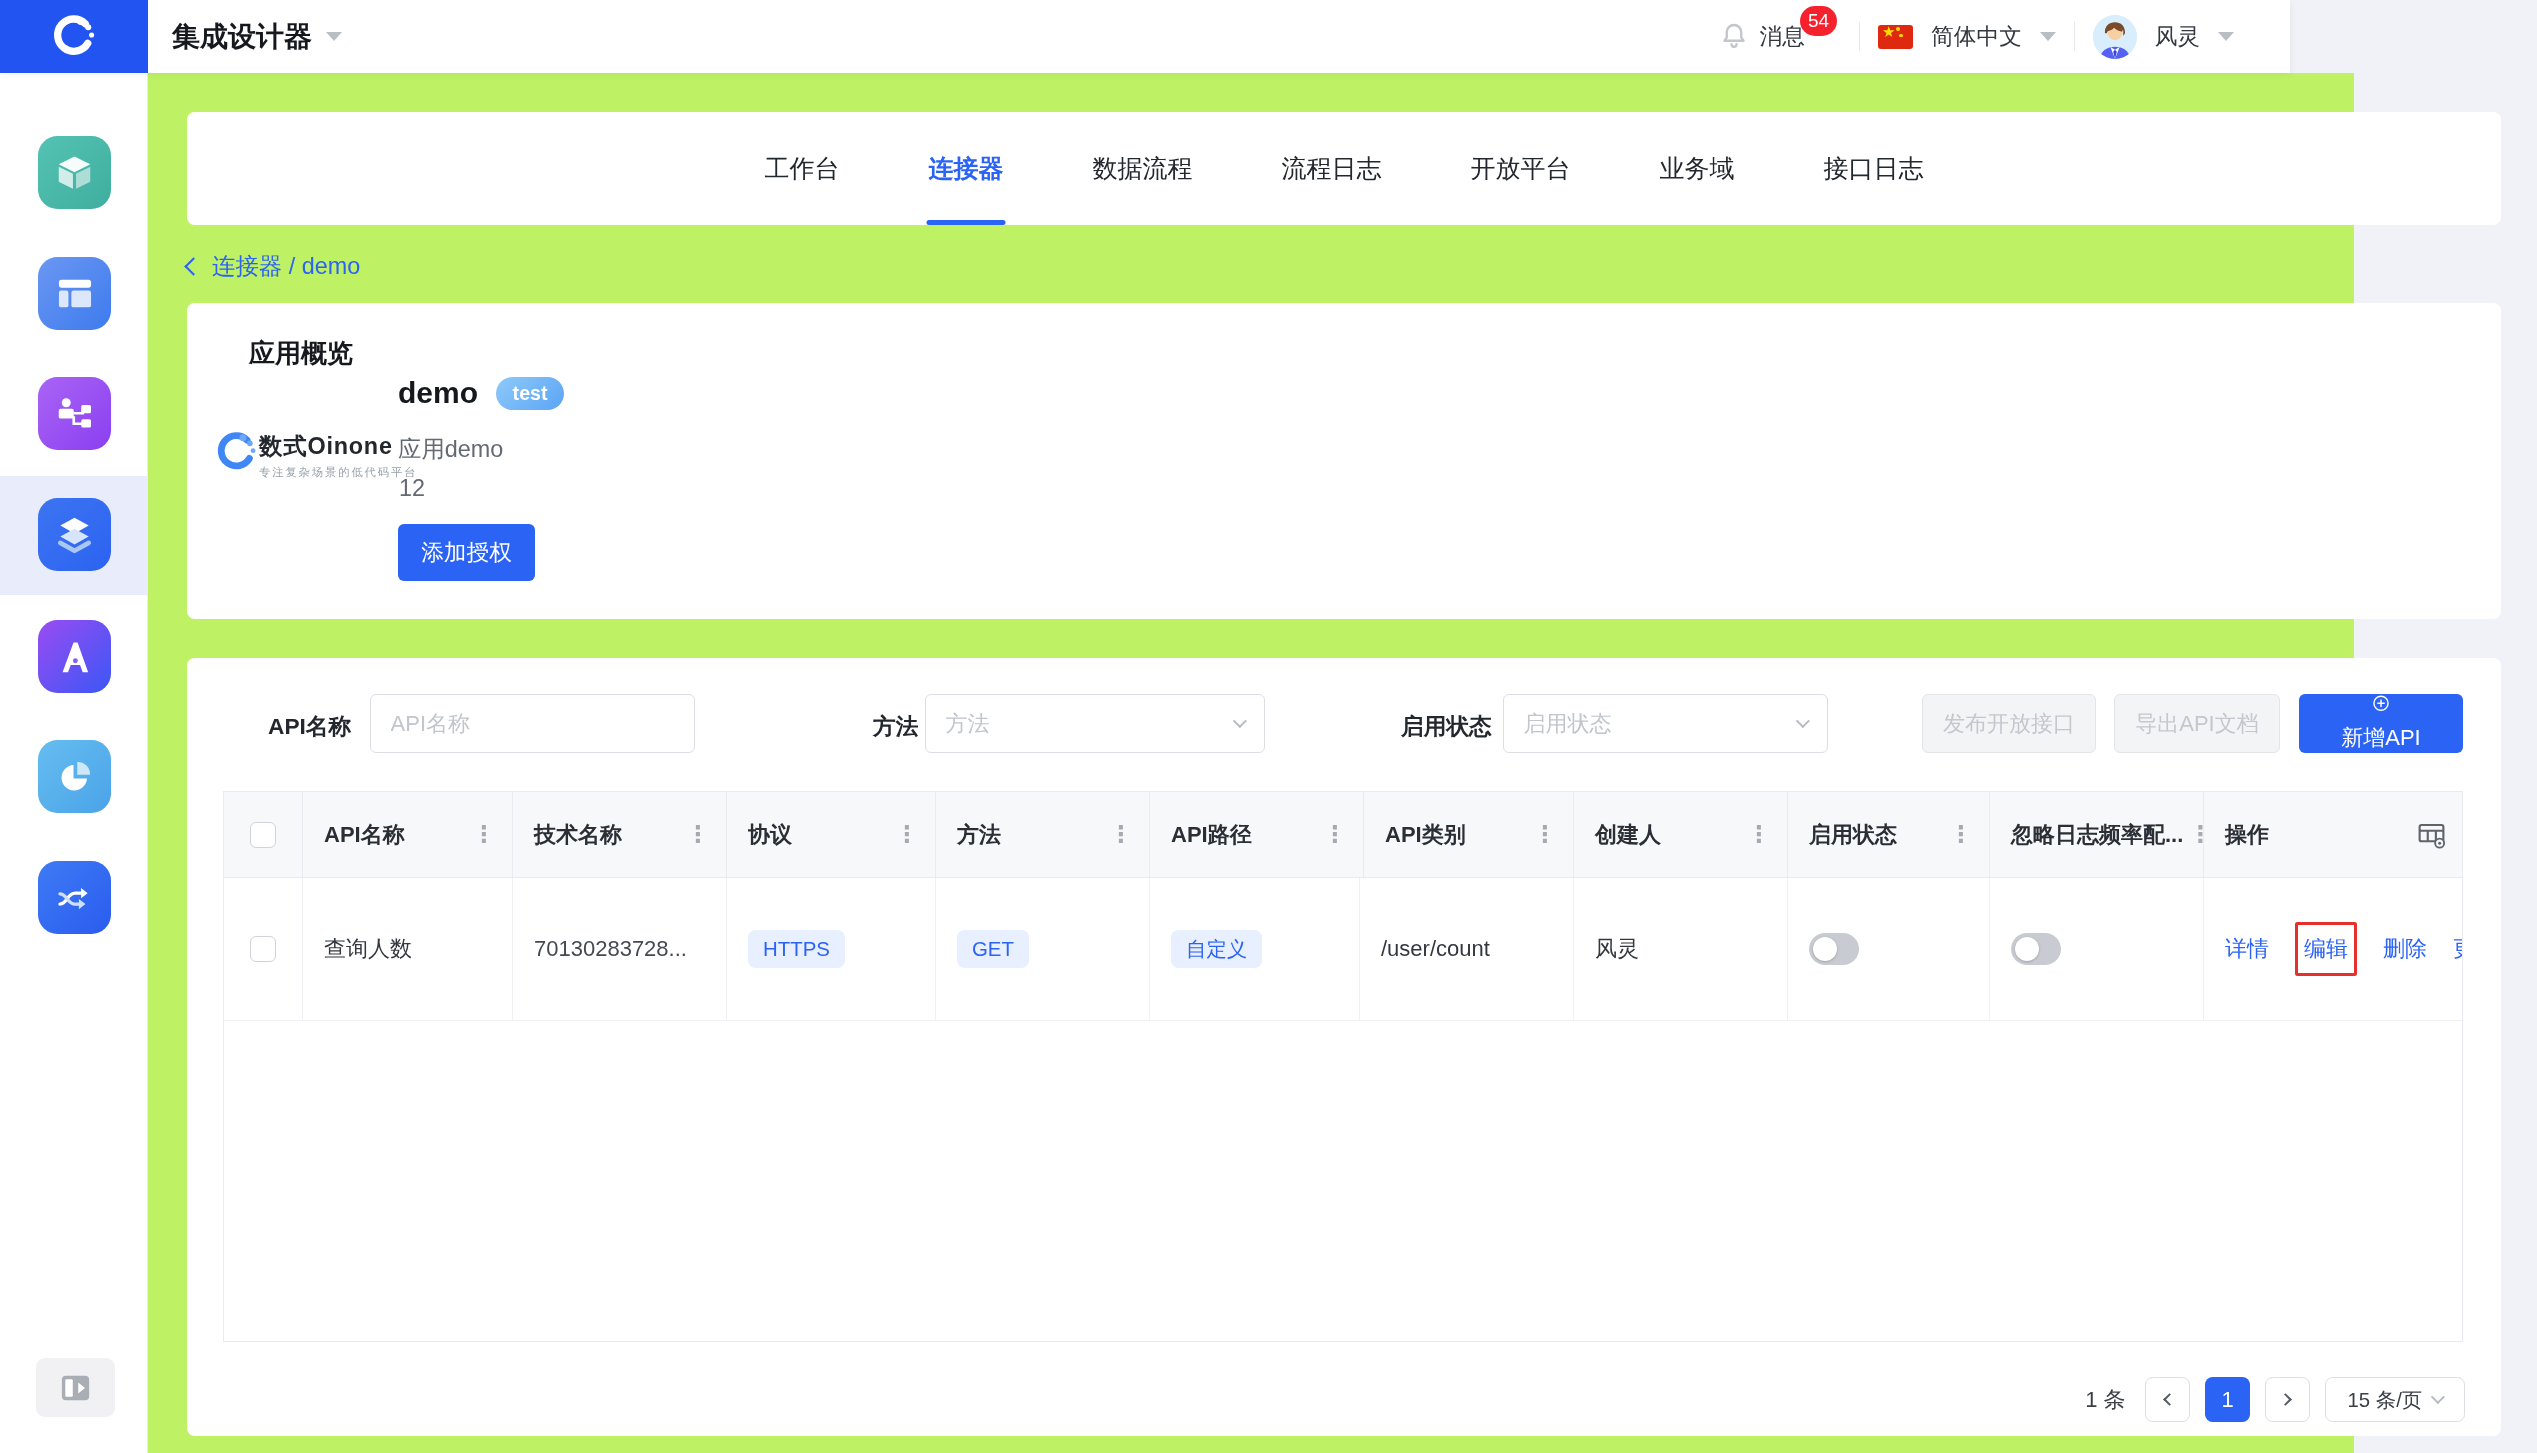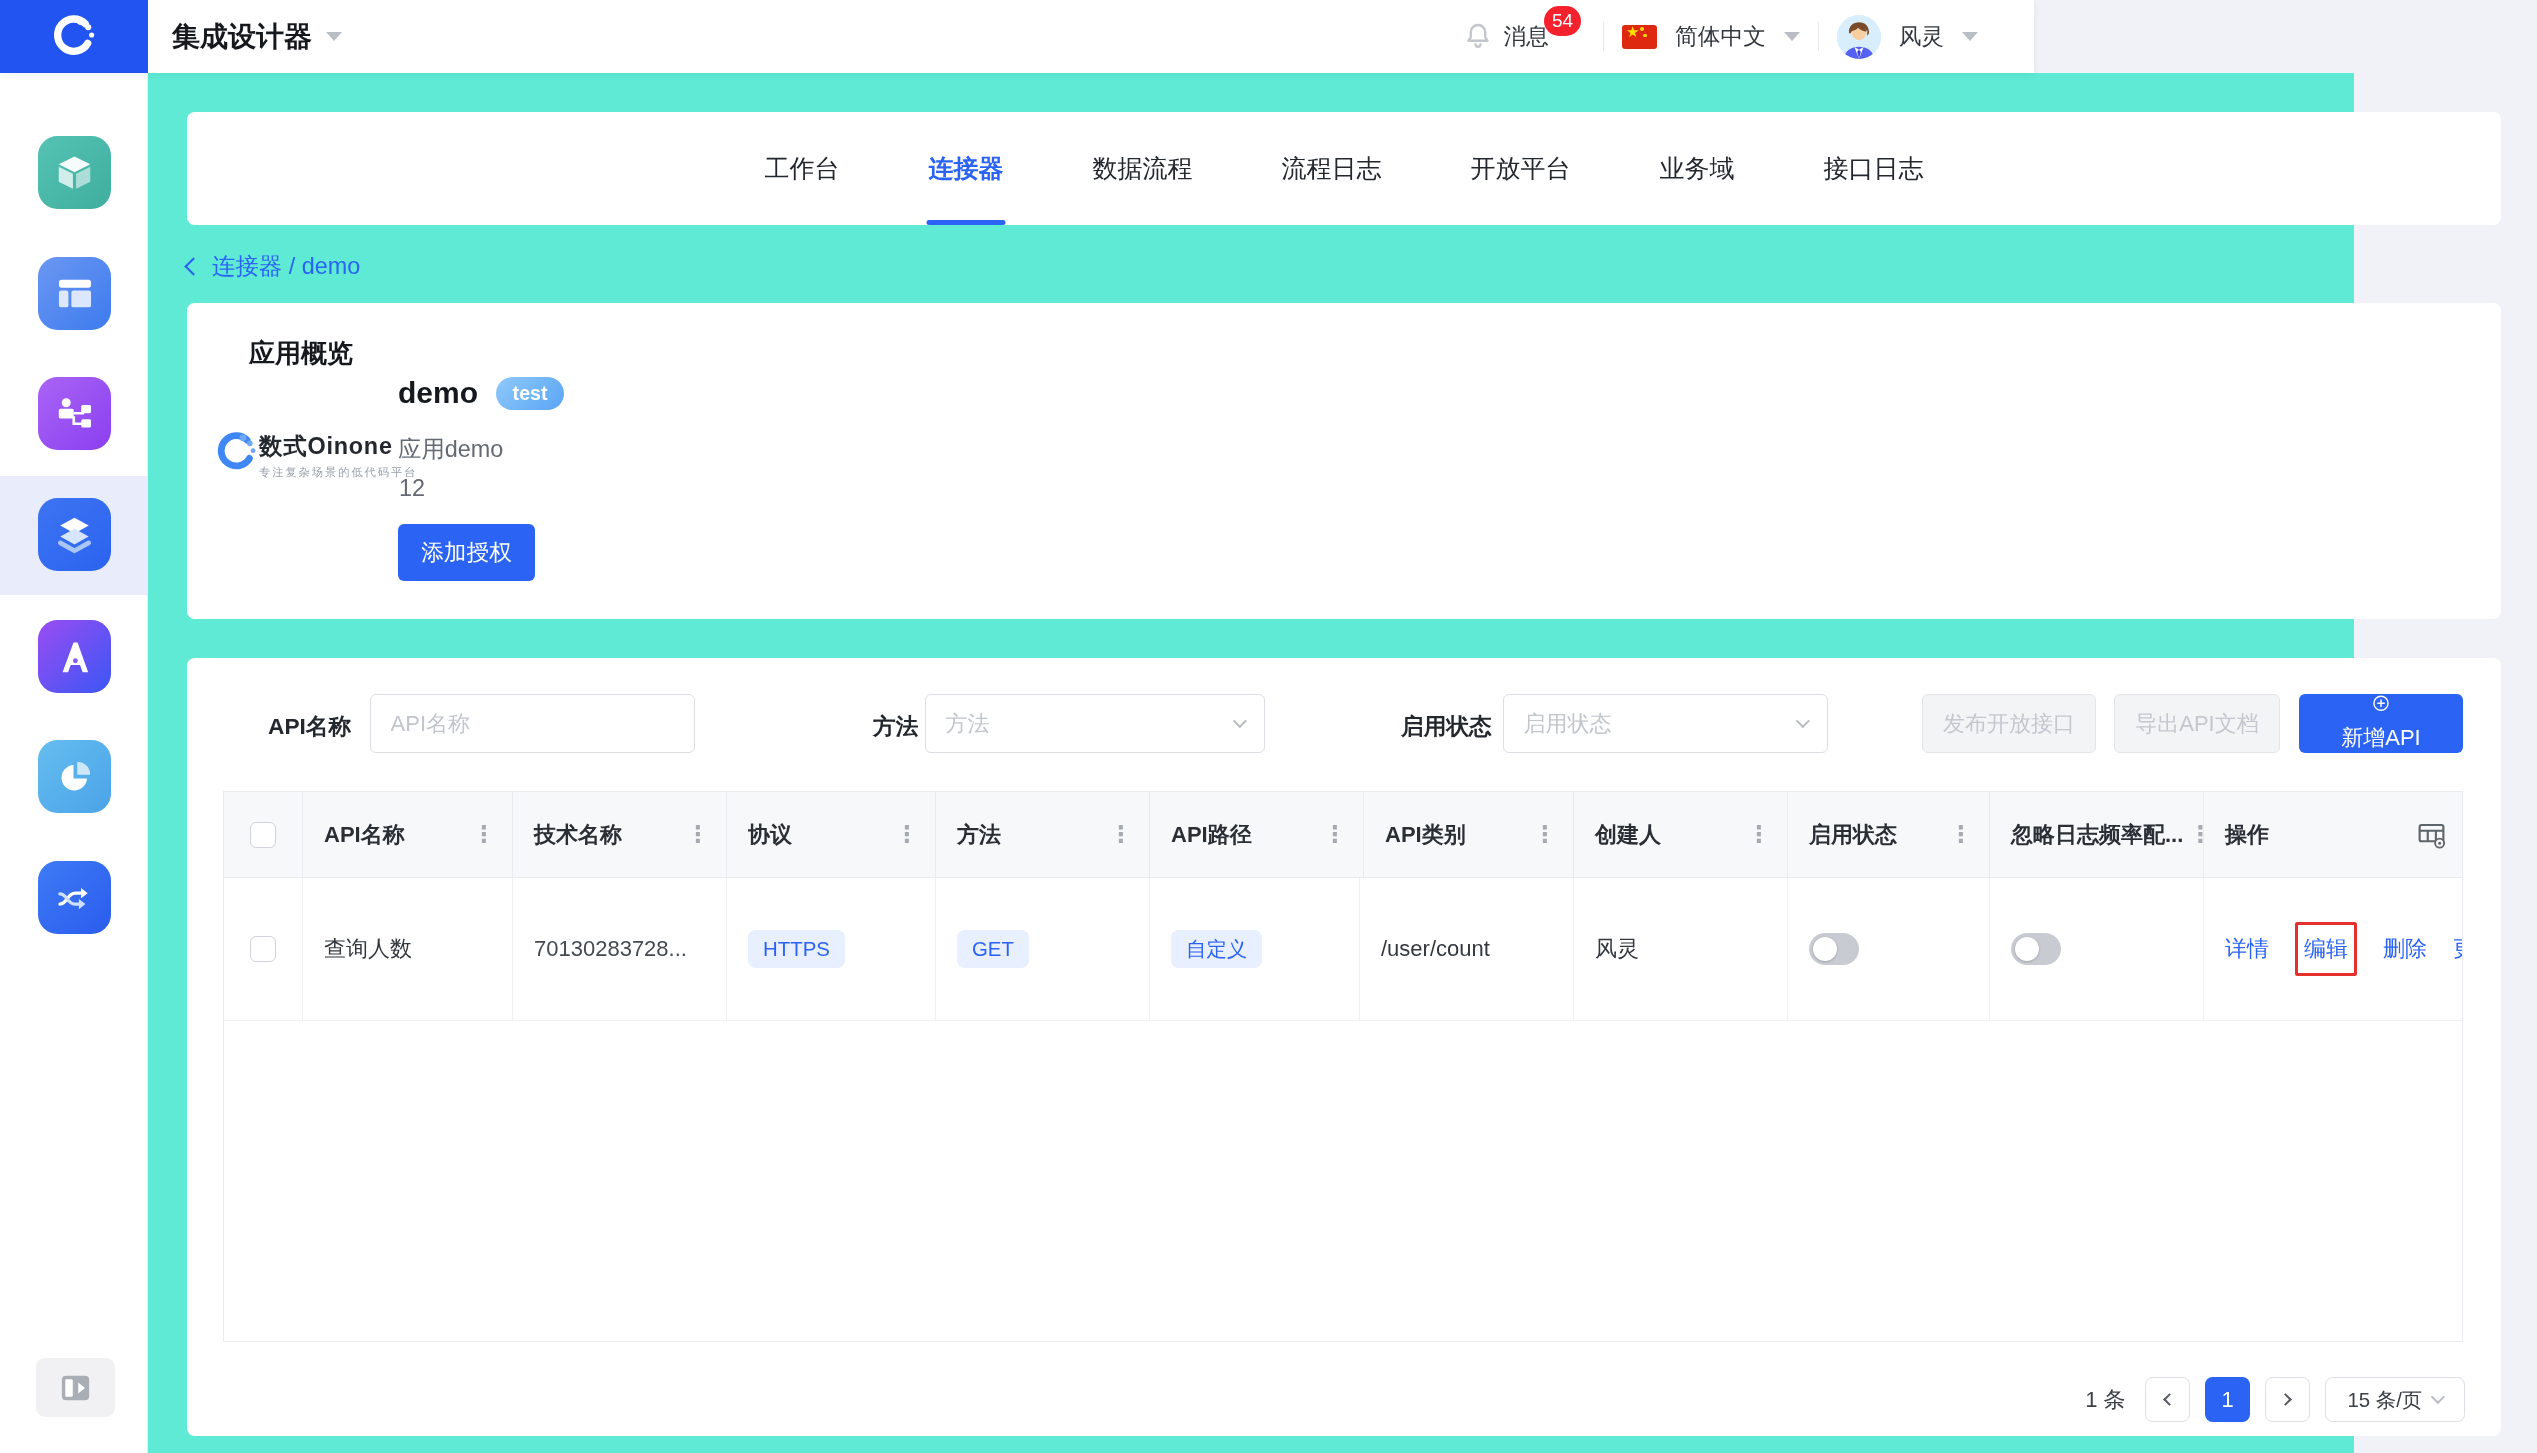--- a/index.html
+++ b/index.html
@@ -1,20 +1,20 @@
 <!DOCTYPE html>
 <html style="font-size:12px"><head>
 <meta charset="utf-8">
 <style>
   * { margin:0; padding:0; box-sizing:border-box; }
   html,body { width:2538px; height:1453px; overflow:hidden;
     font-family:"Liberation Sans","DejaVu Sans",sans-serif; background:#f0f2f7; color:#1f2329; }
 
   
-  .topbar { position:absolute; left:0; top:0; width:2034px; height:73px; background:#fff;
+  .topbar { position:absolute; left:0; top:0; width:2290px; height:73px; background:#fff;
     box-shadow:0 1.5px 7.6px rgba(20,40,90,.07); z-index:30; display:flex; align-items:center; }
   .logo-square { width:148px; height:73px; background:#2154f0; display:flex; align-items:center; justify-content:center; flex:0 0 auto; }
   .app-title { font-size:28px; font-weight:700; margin-left:24px; color:#15181d; }
   .caret-down { width:0; height:0; border-left:8.3px solid transparent; border-right:8.3px solid transparent;
     border-top:9.8px solid #b9bdc4; display:inline-block; }
   .title-caret { margin-left:13.6px; }
   .topbar-right { margin-left:auto; display:flex; align-items:center; gap:18px; padding-right:56px; }
   .msg-wrap { display:flex; align-items:flex-start; position:relative; }
   .msg-label { font-size:22.7px; color:#33383f; margin-left:10.6px; }
   .msg-badge { min-width:35px; height:30px; padding:0 7.6px; background:#f5222d; border-radius:15px; color:#ffffff;
@@ -37,21 +37,21 @@
   .si-1 { top:184px; background:linear-gradient(135deg,#6b97f2,#3d7bee); }
   .si-2 { top:304px; background:linear-gradient(135deg,#a964f5,#8b3ff0); }
   .si-3 { top:425px; background:linear-gradient(135deg,#3d74f2,#2b63f0); }
   .si-4 { top:547px; background:linear-gradient(135deg,#9a4cf2,#3b57f5); }
   .si-5 { top:667px; background:linear-gradient(135deg,#66bdf0,#4aa3e8); }
   .si-6 { top:788px;background:linear-gradient(135deg,#3e7bf5,#2a5cee); }
   .collapse-btn { position:absolute; left:36px; top:1285px; width:79px; height:59px; background:#f1f1f3;
     border-radius:9px; display:flex; align-items:center; justify-content:center; cursor:pointer; }
 
   
-  .content { position:absolute; left:148px; top:73px; width:2206px; height:1381px; background:#5eead4; }
+  .content { position:absolute; left:148px; top:73px; width:2206px; height:1381px; background:#bef264; }
   .card { position:absolute; left:39px; width:2314px; background:#fff; border-radius:7.6px; }
 
   
   .tabs-card { top:39px; height:113px; display:flex; justify-content:center; align-items:stretch; gap:89px; }
   .tab { display:flex; align-items:center; position:relative; font-size:25px; color:#23272e; cursor:pointer; }
   .tab.active { color:#2b63f5; font-weight:700; }
   .tab-indicator { position:absolute; bottom:0; left:50%; transform:translateX(-50%); width:79px; height:5.3px;
     background:#2b63f5; border-radius:3px; }
 
   

